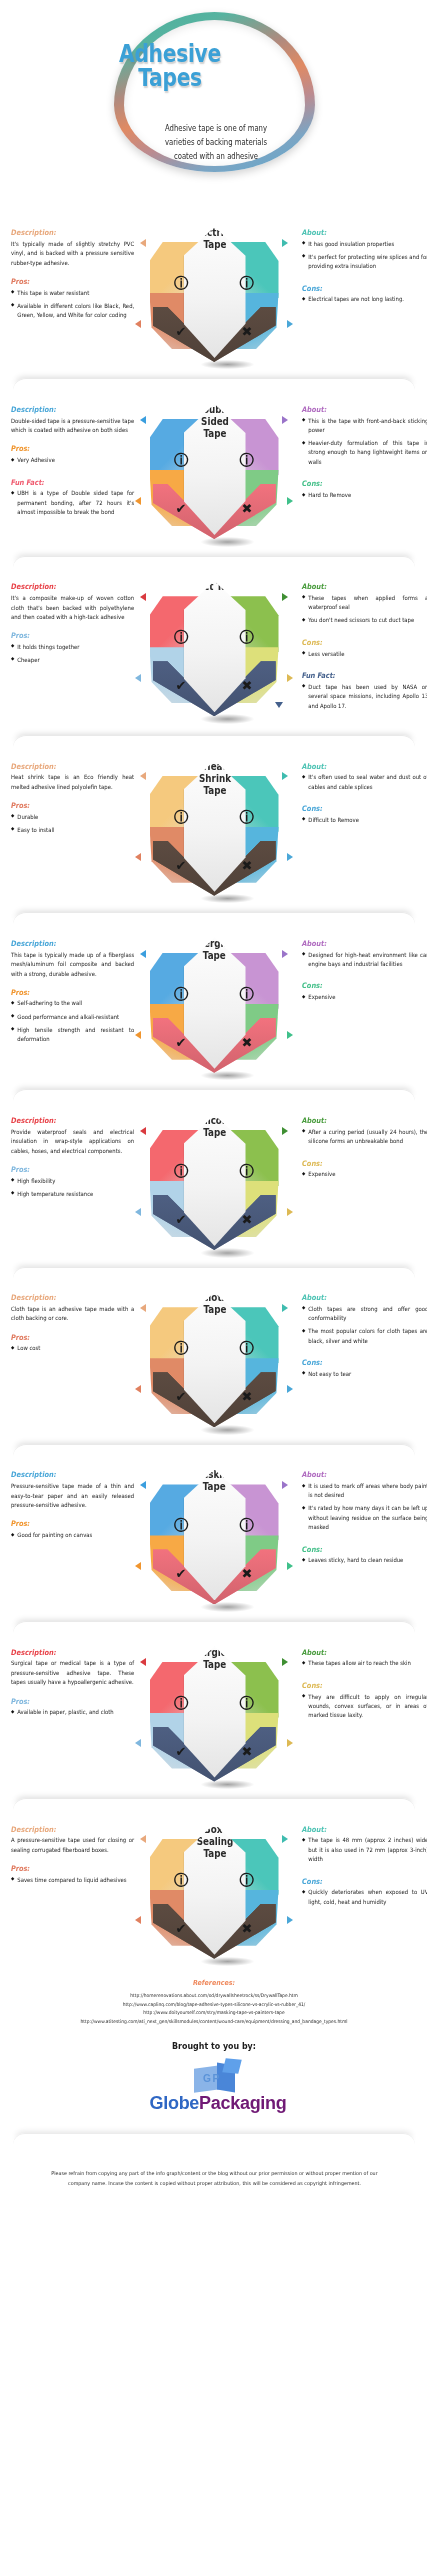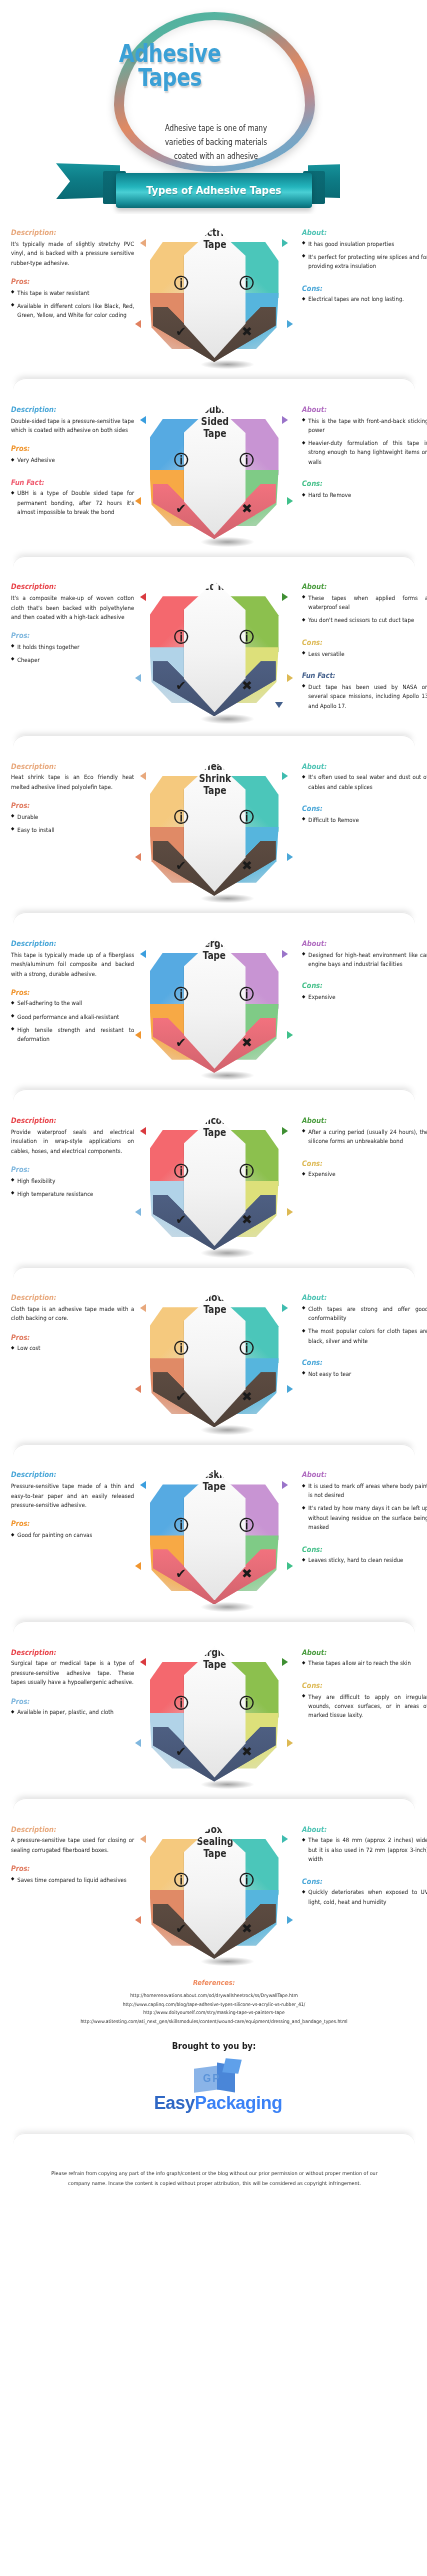--- a/index.html
+++ b/index.html
@@ -306,21 +306,21 @@
   .logo-wrap { margin-top: 7.5px; padding-left: 8px; }
   .logo-mark {
     position: relative; width: 49px; height: 33px; margin: 0 auto 1.1px;
   }
   .lm-a { position:absolute; left:0;  top:8.6px; width:26px; height:23.5px; background:#8ab4e8; transform: skewY(-8deg); }
   .lm-b { position:absolute; left:23.5px; top:5.3px; width:18px; height:27px; background:#4a86d8; transform: skewY(9deg); }
   .lm-c { position:absolute; left:30px; top:0;   width:16px; height:14px; background:#5fa0ea; transform: skew(-14deg,6deg); }
   .lm-txt { position:absolute; left:9.6px; top:14px; font-size:10.2px; font-weight:bold; color:#5b93d8; letter-spacing:1.6px; font-family:"Liberation Sans", sans-serif; }
   .logo-text { font-size: 18px; font-weight: bold; font-family: "Liberation Sans", sans-serif; letter-spacing: -0.3px; }
   .logo-text .g1 { color: #2f67c4; }
-  .logo-text .g2 { color: #3b82f6; }
+  .logo-text .g2 { color: #701a75; }
   .disclaimer {
     margin: 24.6px auto 0; width: 369px;
     font-size: 5.1px; color: #2b2b2b; line-height: 1.85;
     font-family: "DejaVu Sans", sans-serif; transform: scaleX(0.94);
   }
   .footer-div {
     position: relative; width: 428px; height: 21.4px; margin-top: 9.6px;
   }
   .footer-div::before {
     content:""; position:absolute; left:13px; right:13px; top:9.6px; height:10.7px;
@@ -332,29 +332,20 @@
 <body>
 
 <div class="header">
   <div class="egg-ring"></div>
   <div class="egg-inner"></div>
   <div class="title-main">
     <div>Adhesive</div>
     <div>Tapes</div>
   </div>
   <div class="title-sub">Adhesive tape is one of many varieties of backing materials coated with an adhesive</div>
-  <div class="ribbon-wrap">
-    <div class="ribbon-tail left"></div>
-    <div class="ribbon-tail right"></div>
-    <div class="ribbon-fold left"></div>
-    <div class="ribbon-fold right"></div>
-    <div class="ribbon-band">
-      <span>Types of Adhesive Tapes</span>
-    </div>
-  </div>
 </div>
 
 <div id="sections-root">
     <div class="section">
       <div class="row">
         <div class="col left">
           <div class="lbl" style="color: rgb(232, 168, 124);">Description:</div>
           <div class="para">It's typically made of slightly stretchy PVC vinyl, and is backed with a pressure sensitive rubber-type adhesive.</div>
           <div class="gap"></div>
           <div class="lbl" style="color: rgb(224, 122, 95);">Pros:</div>
@@ -913,19 +904,19 @@
     </div>
   <div class="brought">Brought to you by:</div>
   <div class="logo-wrap">
     <div class="logo-mark">
       <div class="lm-a"></div>
         <div class="lm-b"></div>
         <div class="lm-c"></div>
       <div class="lm-txt">GP</div>
     </div>
     <div class="logo-text">
-      <span class="g1">Easy</span><span class="g2">Packaging</span>
+      <span class="g1">Globe</span><span class="g2">Packaging</span>
     </div>
   </div>
   <div class="footer-div"></div>
   <div class="disclaimer">Please refrain from copying any part of the info graph/content or the blog without our prior permission or without proper mention of our company name. Incase the content is copied without proper attribution, this will be considered as copyright infringement.</div>
 </div>
 
 
 </body></html>

